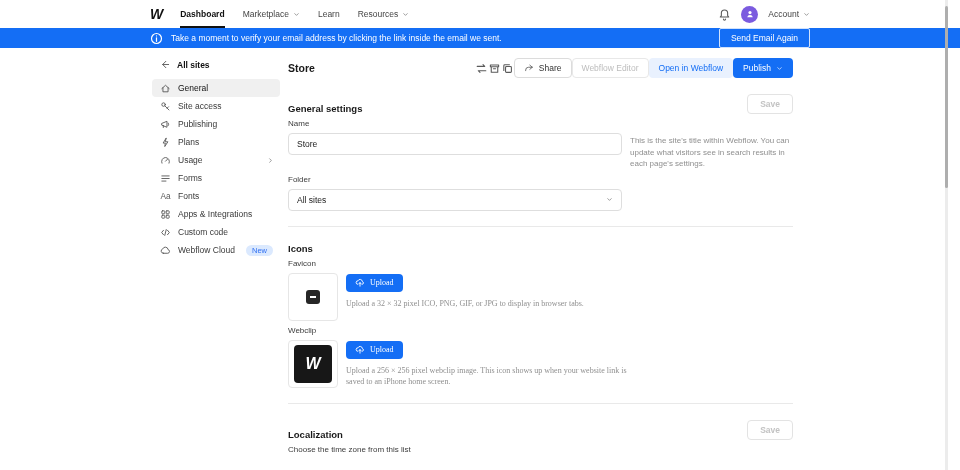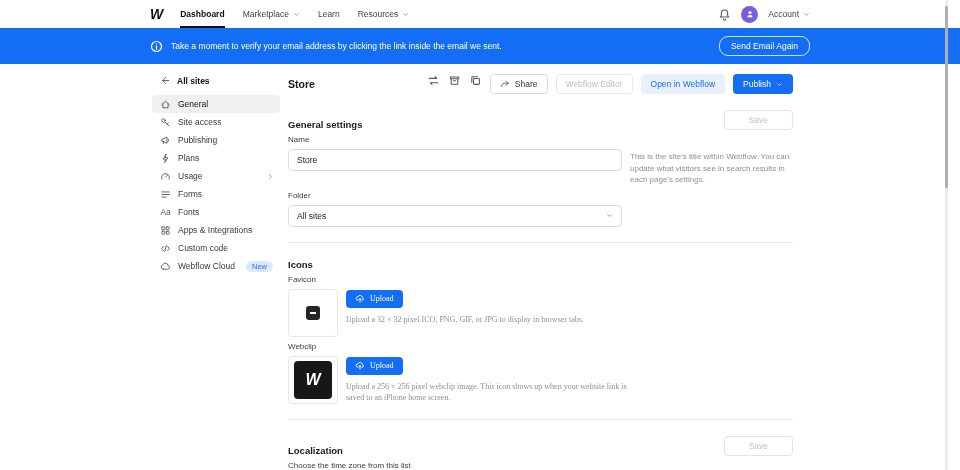--- a/index.html
+++ b/index.html
@@ -18,56 +18,56 @@
           display: flex; align-items: center; margin-right: 18px; color: #111; }
   .nav-item { display: flex; align-items: center; gap: 4px; font-size: 8.5px; color: #444;
               margin-right: 18px; cursor: default; }
   .nav-item.active { font-weight: bold; color: #111; box-shadow: inset 0 -2px 0 #111; }
   .nav-right { margin-left: auto; display: flex; align-items: center; gap: 10px; }
   .avatar { width: 17px; height: 17px; border-radius: 50%; background: #7b5bdf;
             display: flex; align-items: center; justify-content: center; }
   .chev { display: inline-flex; }
 
   
-  .alert { height: 36px; background: #146EF5; color: #fff; }
+  .alert { height: 20px; background: #146EF5; color: #fff; }
   .alert .container { display: flex; align-items: center; gap: 8px; }
   .alert-msg { font-size: 8.5px; }
   .alert-btn { margin-left: auto; background: transparent; border: 1px solid rgba(255,255,255,.8);
-               color: #fff; font-size: 8.5px; padding: 4px 11px; border-radius: 9px;
+               color: #fff; font-size: 8.5px; padding: 4px 11px; border-radius: 2px;
                font-family: inherit; }
 
   
   .app { display: flex; padding-top: 6px; }
   .sidebar { width: 130px; flex: none; }
   .back-row { display: flex; align-items: center; gap: 7px; padding: 5px 0 9px 9px;
               font-size: 8.5px; font-weight: bold; color: #111; }
   .side-item { height: 18px; display: flex; align-items: center; gap: 7px;
                padding: 0 6px 0 8px; margin-left: 2px; border-radius: 4px;
                font-size: 8.5px; color: #3a3a3a; cursor: default; }
   .side-item.active { background: #f0f0f0; color: #111; }
   .side-icon { width: 11px; height: 11px; flex: none; display: flex; }
   .side-icon svg { width: 11px; height: 11px; }
   .chev-right { margin-left: auto; display: flex; }
   .badge-new { margin-left: 4px; background: #dbe9fe; color: #2f6ff2; font-size: 7.5px;
                padding: 1px 6px; border-radius: 8px; }
 
   .main { flex: 1; min-width: 0; padding: 0 17px 0 8px; }
   .main-header { display: flex; align-items: center; height: 20px; margin: 4px 0 12px; }
   .site-title { font-size: 10.5px; font-weight: bold; }
-  .header-actions { margin-left: auto; display: flex; gap: 8px; }
+  .header-actions { margin-left: auto; display: flex; align-items: center; }
   .icon-btn { display: flex; width: 13px; height: 13px; }
   .icon-btn svg { width: 13px; height: 13px; }
   .btn { font-family: inherit; font-size: 8.5px; height: 20px; padding: 0 9px;
          border-radius: 4px; display: inline-flex; align-items: center; gap: 5px;
          border: 1px solid transparent; background: #fff; white-space: nowrap; }
   .btn-outline { border-color: #dcdcdc; color: #333; }
   .btn-disabled { border-color: #e8e8e8; color: #bdbdbd; }
   .btn-tonal { background: #e9f1fe; color: #146EF5; }
   .btn-primary { background: #146EF5; color: #fff; }
-  .btn-save { border: 1px solid #e3e3e3; color: #c3c3c3; padding: 0 24px; }
+  .btn-save { border: 1px solid #e3e3e3; color: #c3c3c3; padding: 0 12px; font-weight: bold; }
 
   .section-head { display: flex; align-items: flex-end; margin-top: 16px; }
   .section-title { font-size: 9.5px; font-weight: bold; }
   .section-head .btn-save { margin-left: auto; }
 
   .field-label { font-size: 8px; color: #3c3c3c; margin: 5px 0 5px; }
   .row-2col { display: flex; gap: 8px; align-items: flex-start; }
   .col-left { width: 334px; flex: none; }
   .help-text { flex: 1; font-size: 8px; color: #8f8f8f; line-height: 1.45; padding-top: 2px; }
   .text-input { width: 334px; height: 22px; border: 1px solid #dedede; border-radius: 4px;

